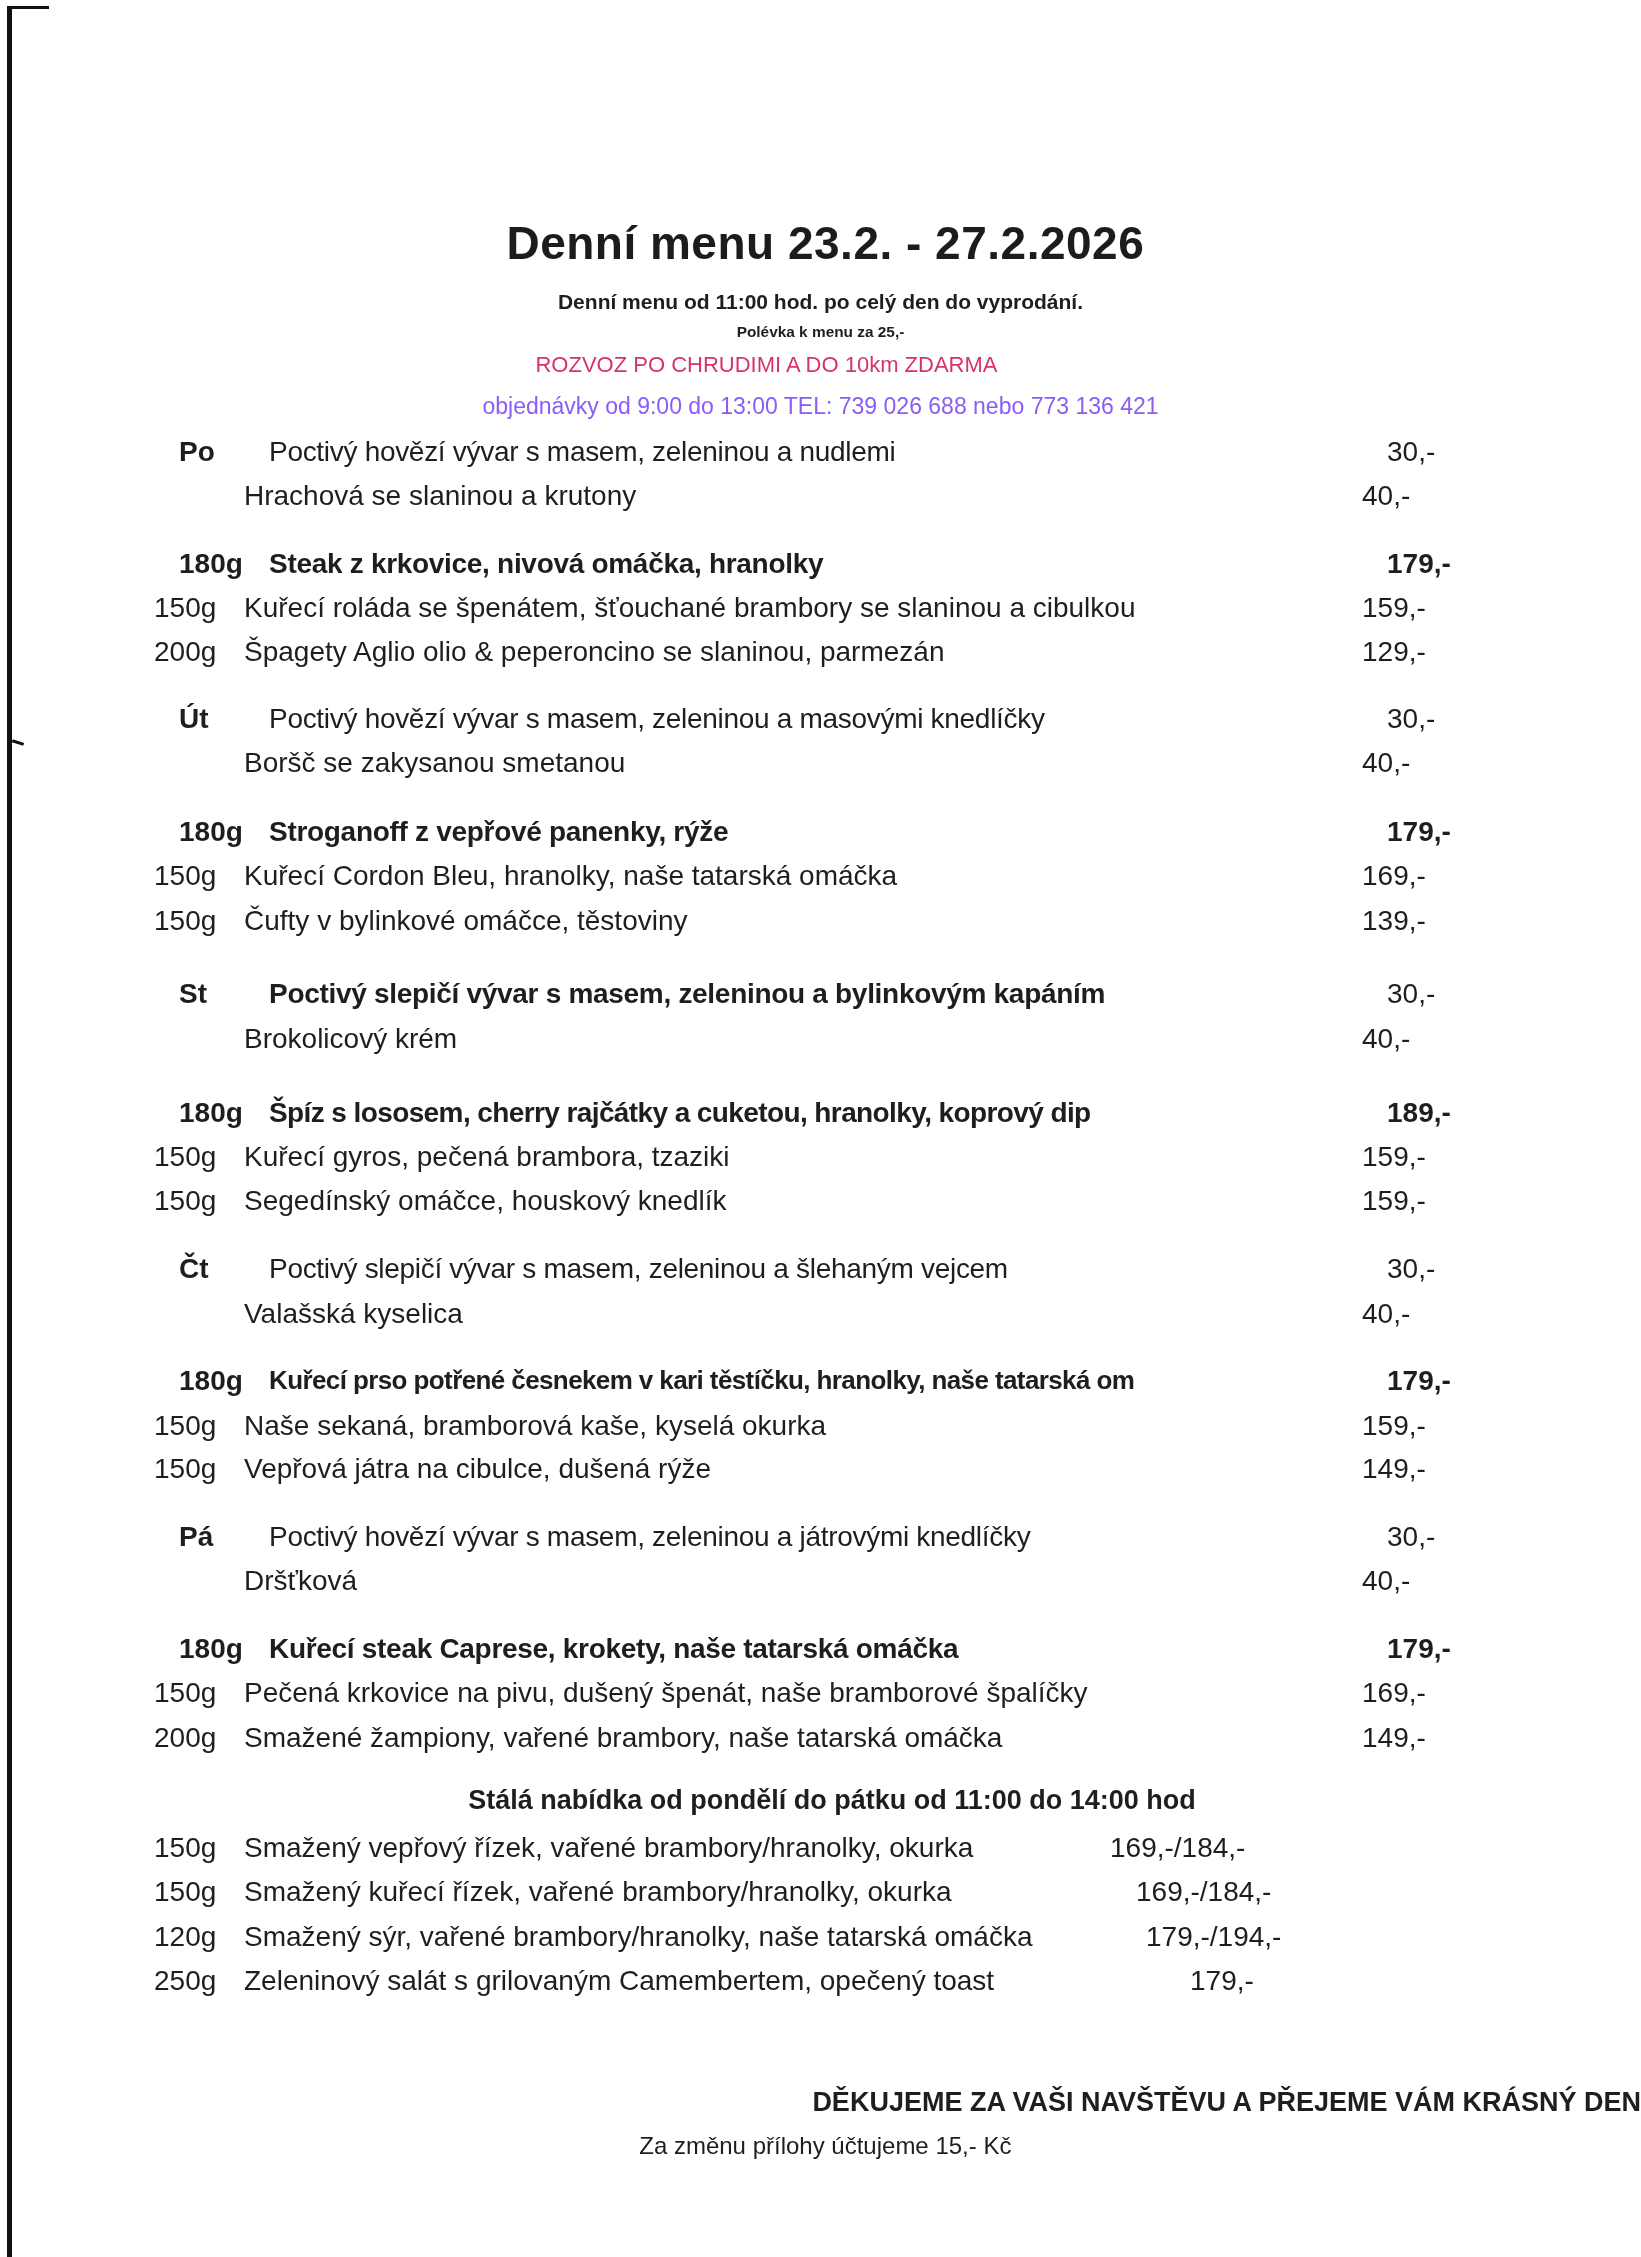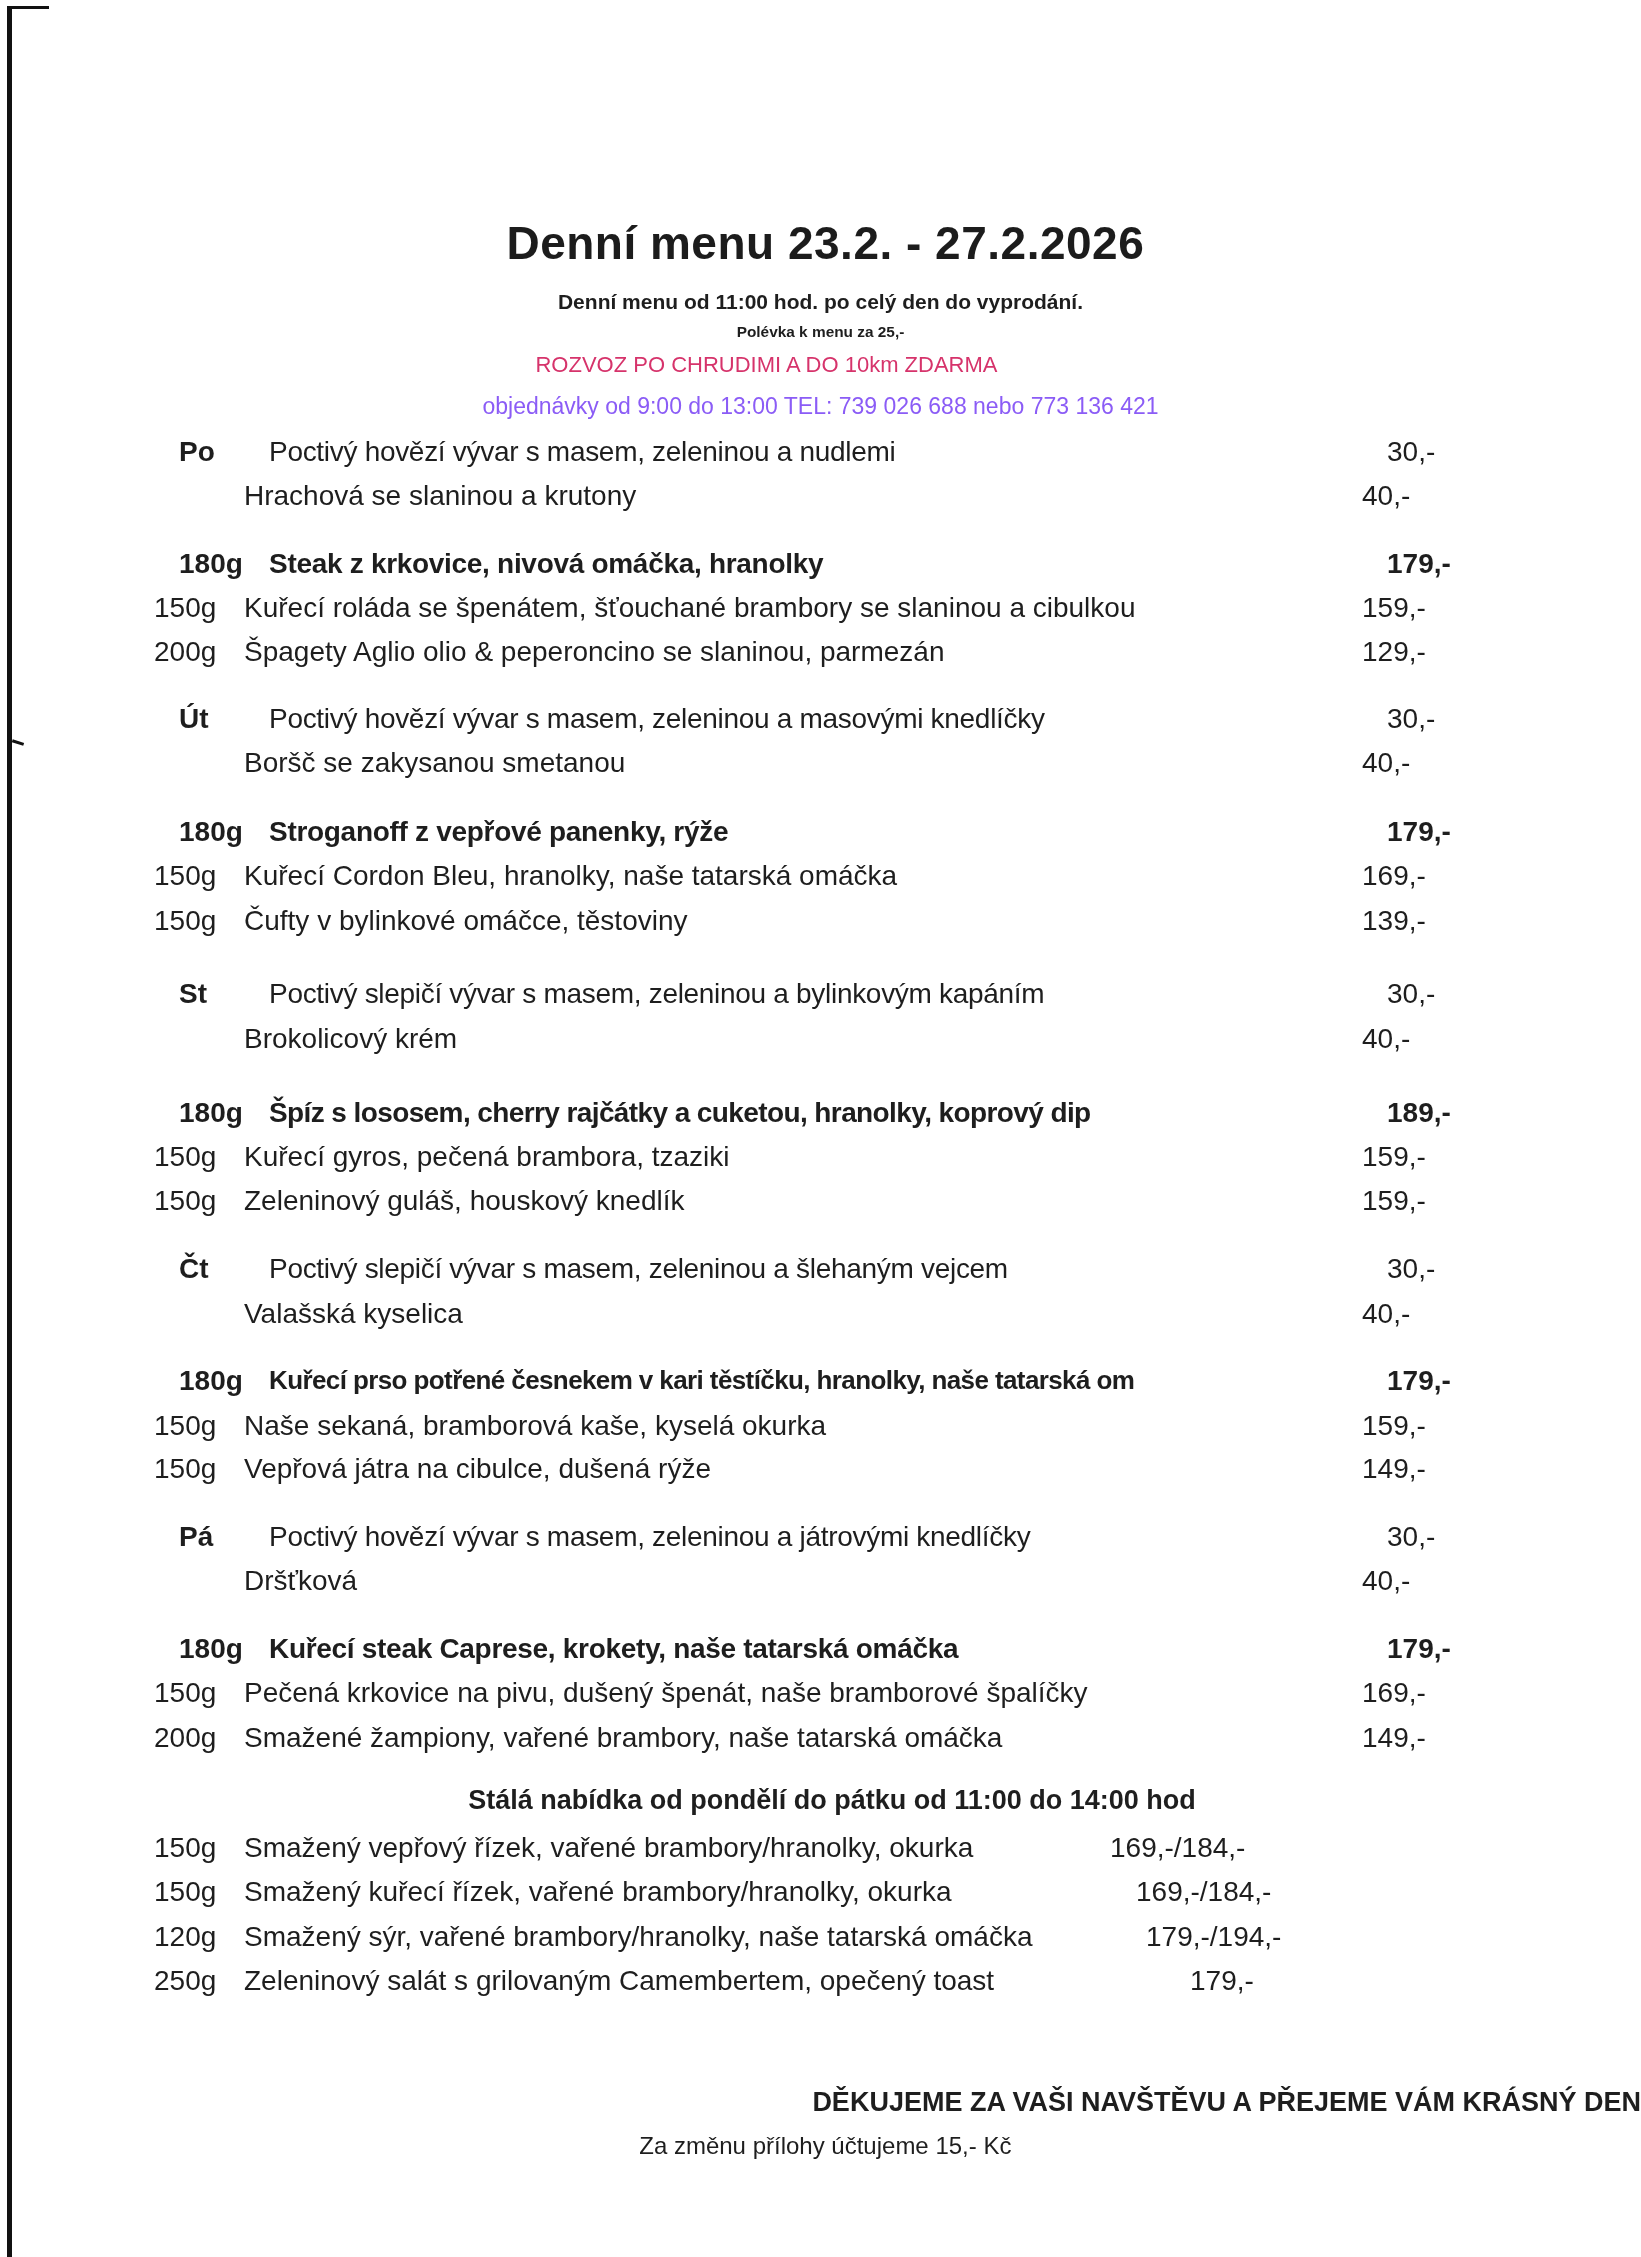--- a/index.html
+++ b/index.html
@@ -100,40 +100,40 @@
   <span class="price">169,-</span>
 </div>
 <div class="row" style="top:901px">
   <span class="lead">150g</span>
   <span class="name">Čufty v bylinkové omáčce, těstoviny</span>
   <span class="price">139,-</span>
 </div>
 
 <div class="row bold" style="top:974px">
   <span class="lead">St</span>
-  <span class="name" style="font-weight:normal">Poctivý slepičí vývar s masem, zeleninou a bylinkovým kapáním</span>
+  <span class="name" style="font-weight:bold">Poctivý slepičí vývar s masem, zeleninou a bylinkovým kapáním</span>
   <span class="price" style="font-weight:normal">30,-</span>
 </div>
 <div class="row" style="top:1019px">
   <span class="name">Brokolicový krém</span>
   <span class="price">40,-</span>
 </div>
 <div class="row bold" style="top:1093px">
   <span class="lead">180g</span>
   <span class="name tight">Špíz s lososem, cherry rajčátky a cuketou, hranolky, koprový dip</span>
   <span class="price">189,-</span>
 </div>
 <div class="row" style="top:1137px">
   <span class="lead">150g</span>
   <span class="name">Kuřecí gyros, pečená brambora, tzaziki</span>
   <span class="price">159,-</span>
 </div>
 <div class="row" style="top:1181px">
   <span class="lead">150g</span>
-  <span class="name">Zeleninový guláš, houskový knedlík</span>
+  <span class="name">Segedínský omáčce, houskový knedlík</span>
   <span class="price">159,-</span>
 </div>
 
 <div class="row bold" style="top:1249px">
   <span class="lead">Čt</span>
   <span class="name" style="font-weight:normal">Poctivý slepičí vývar s masem, zeleninou a šlehaným vejcem</span>
   <span class="price" style="font-weight:normal">30,-</span>
 </div>
 <div class="row" style="top:1294px">
   <span class="name">Valašská kyselica</span>

